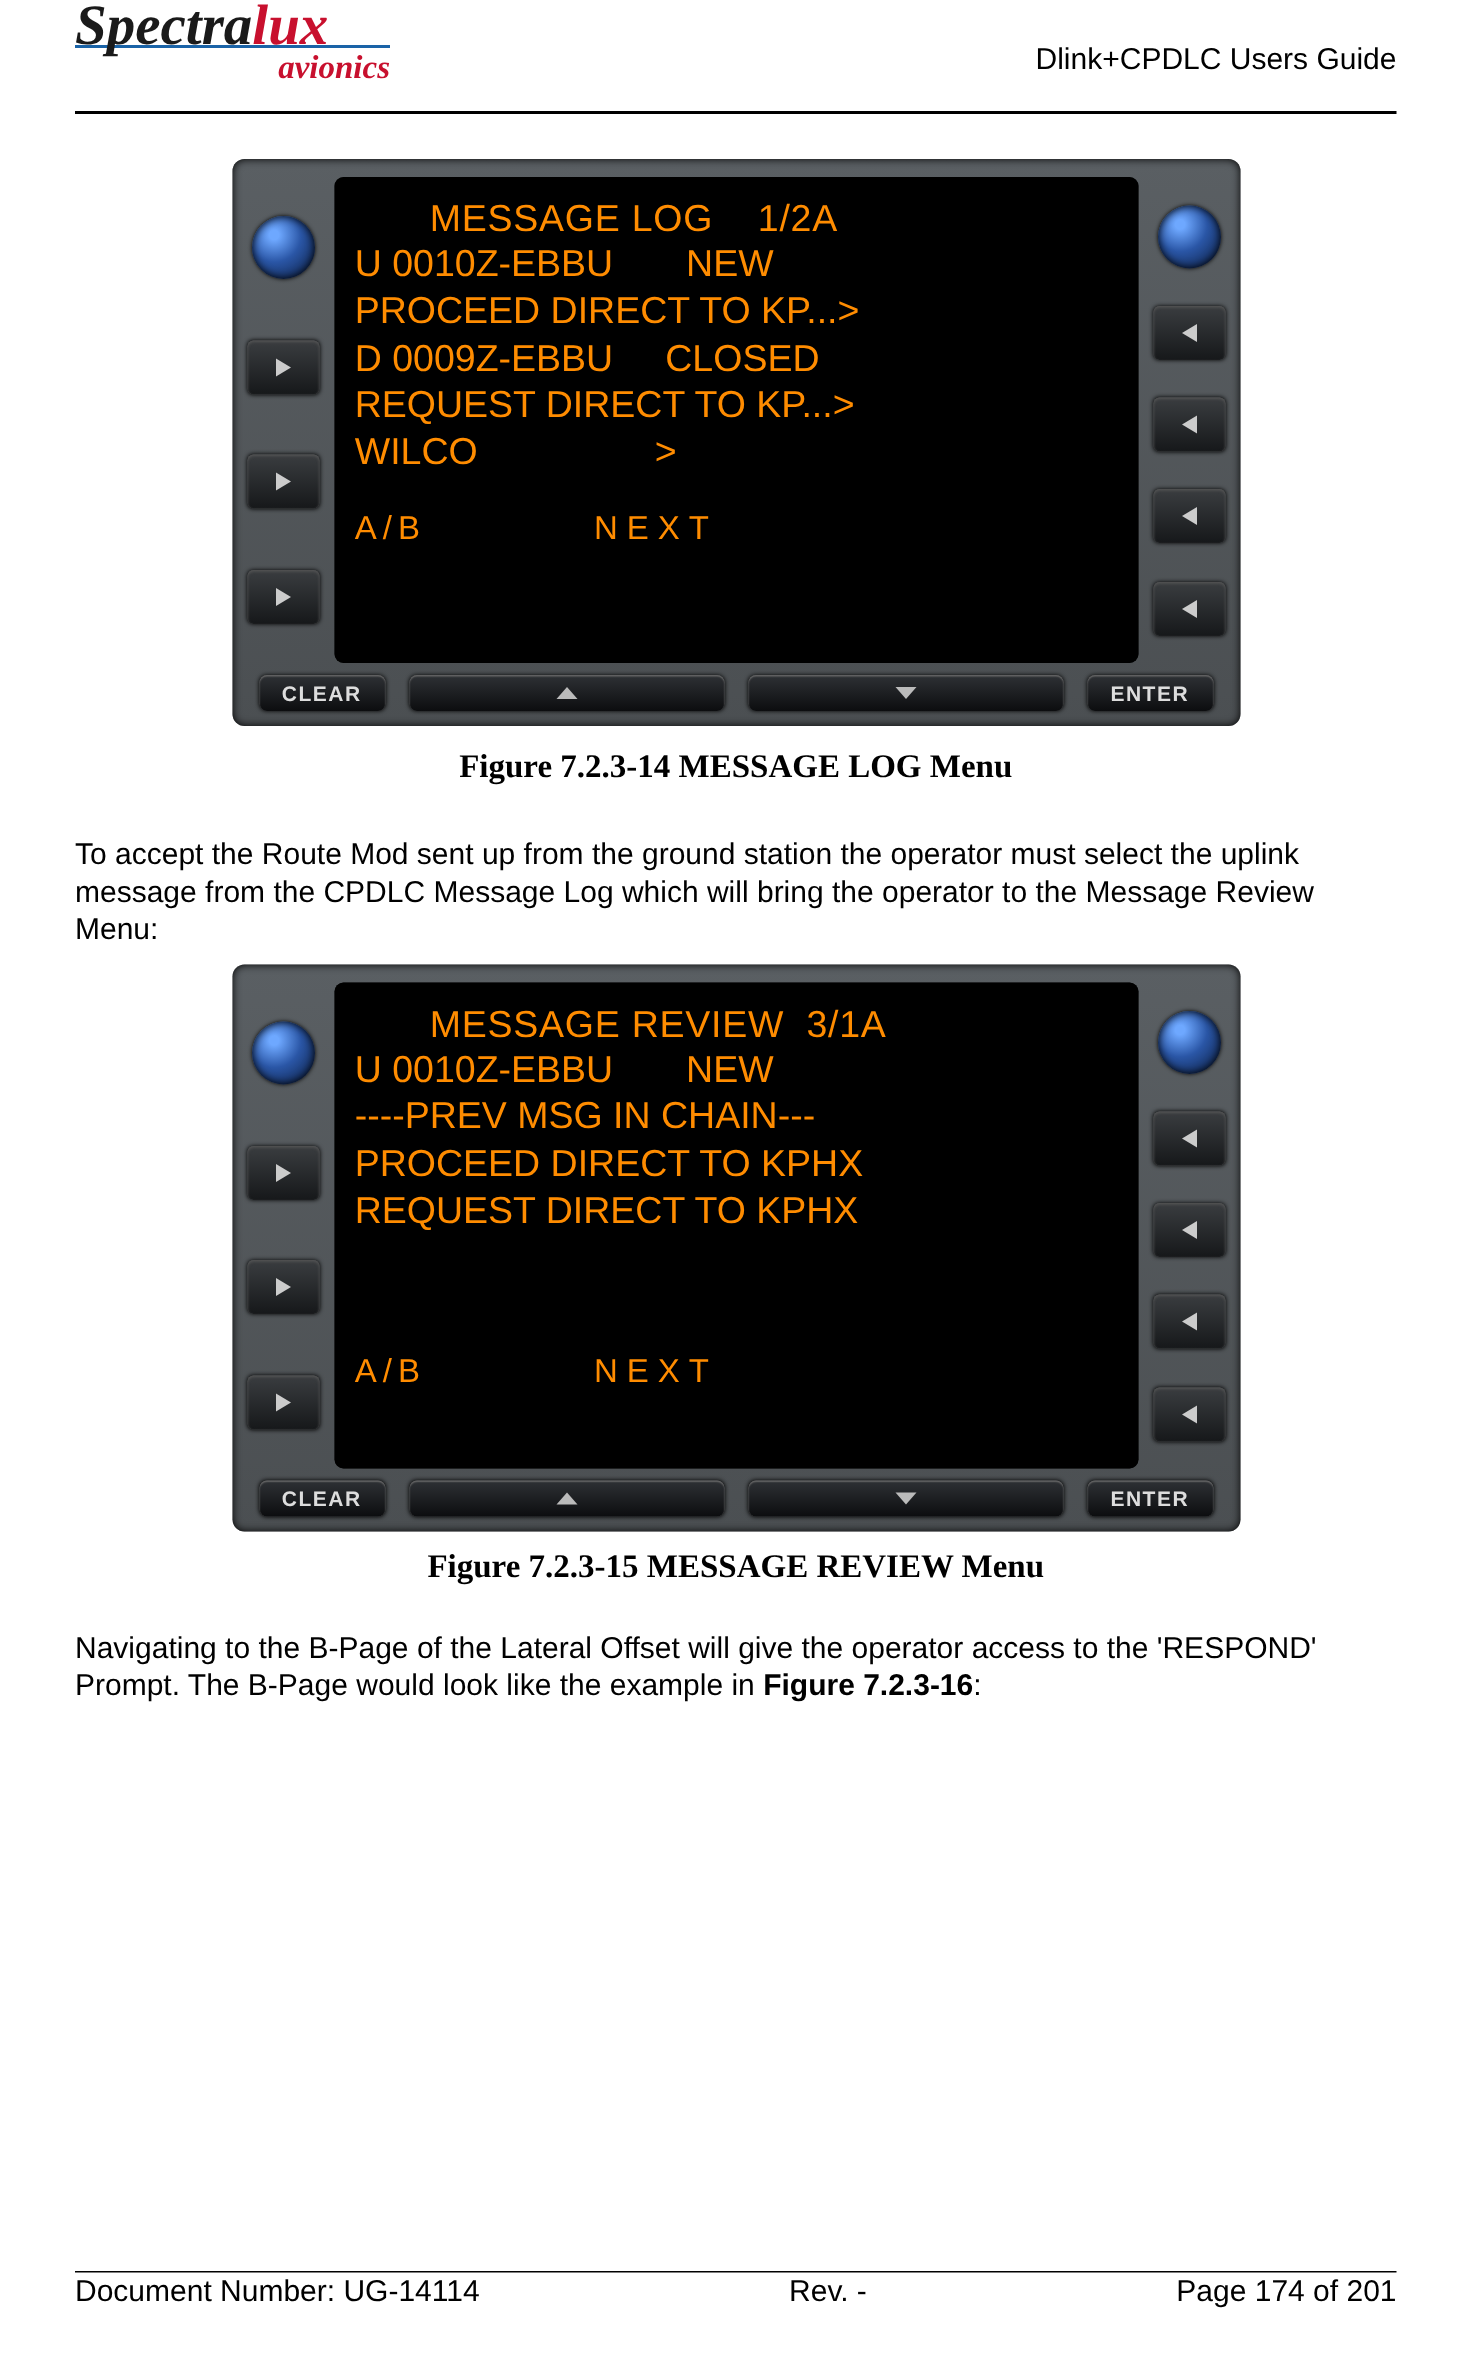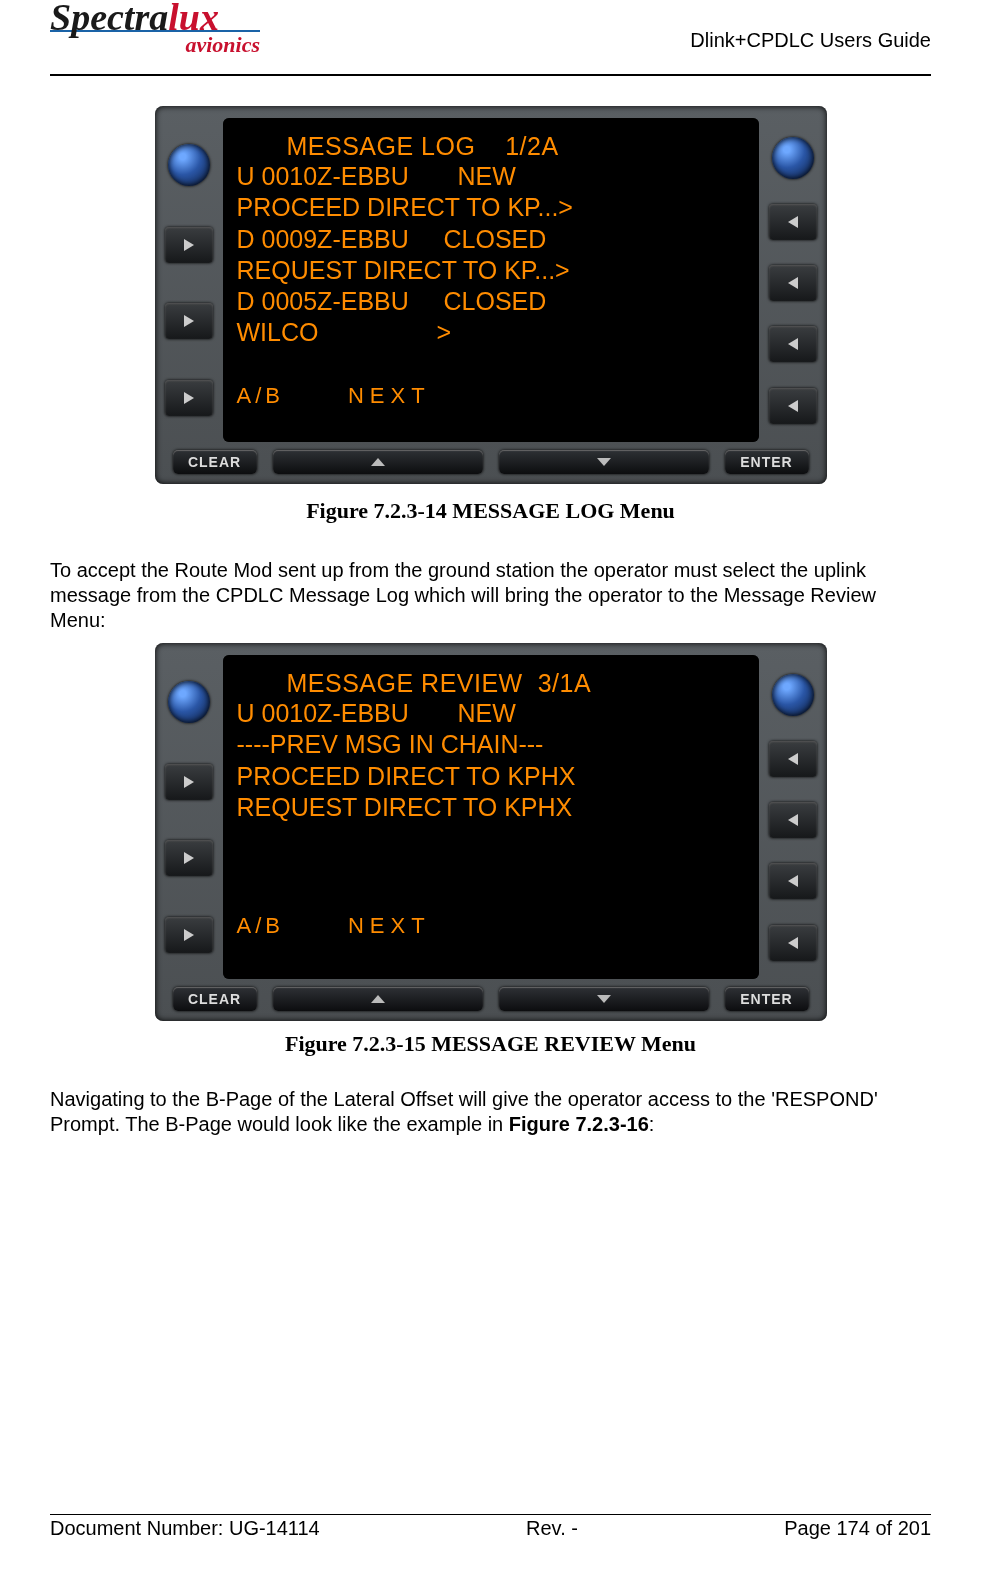--- a/index.html
+++ b/index.html
@@ -110,22 +110,22 @@
     font-size: 25px;
     font-weight: 400;
     line-height: 1.25;
     white-space: pre;
     font-family: Arial, sans-serif;
   }
   .scr-footer {
     color: #ff8c00;
     font-size: 22px;
     display: flex;
-    gap: 64px;
-    margin-top: 34px;
+    gap: 112px;
+    margin-top: 22px;
     letter-spacing: 2px;
     font-family: Arial, sans-serif;
   }
   .scr-footer span:first-child { letter-spacing: 4px; }
   .scr-footer span:last-child { letter-spacing: 6px; }
 
   .device-bottom {
     display: flex;
     justify-content: space-between;
     align-items: center;
@@ -206,21 +206,20 @@
           </div>
       </div>
       <div class="screen-wrap">
         <div class="screen-title">
           <span>MESSAGE LOG</span>&nbsp;&nbsp;&nbsp;&nbsp;<span>1/2A</span>
         </div>
         <div class="scr-line">U 0010Z-EBBU       NEW</div>
         <div class="scr-line">PROCEED DIRECT TO KP...&gt;</div>
         <div class="scr-line">D 0009Z-EBBU     CLOSED</div>
         <div class="scr-line">REQUEST DIRECT TO KP...&gt;</div>
-        <div class="scr-line">D 0005Z-EBBU     CLOSED</div>
         <div class="scr-line">WILCO                 &gt;</div>
         <div class="scr-footer">
           <span>A/B</span>
           <span>NEXT</span>
         </div>
       </div>
       <div class="side-col">
         <div class="knob"></div>
         <div class="lsk">
             <svg width="16" height="16">

